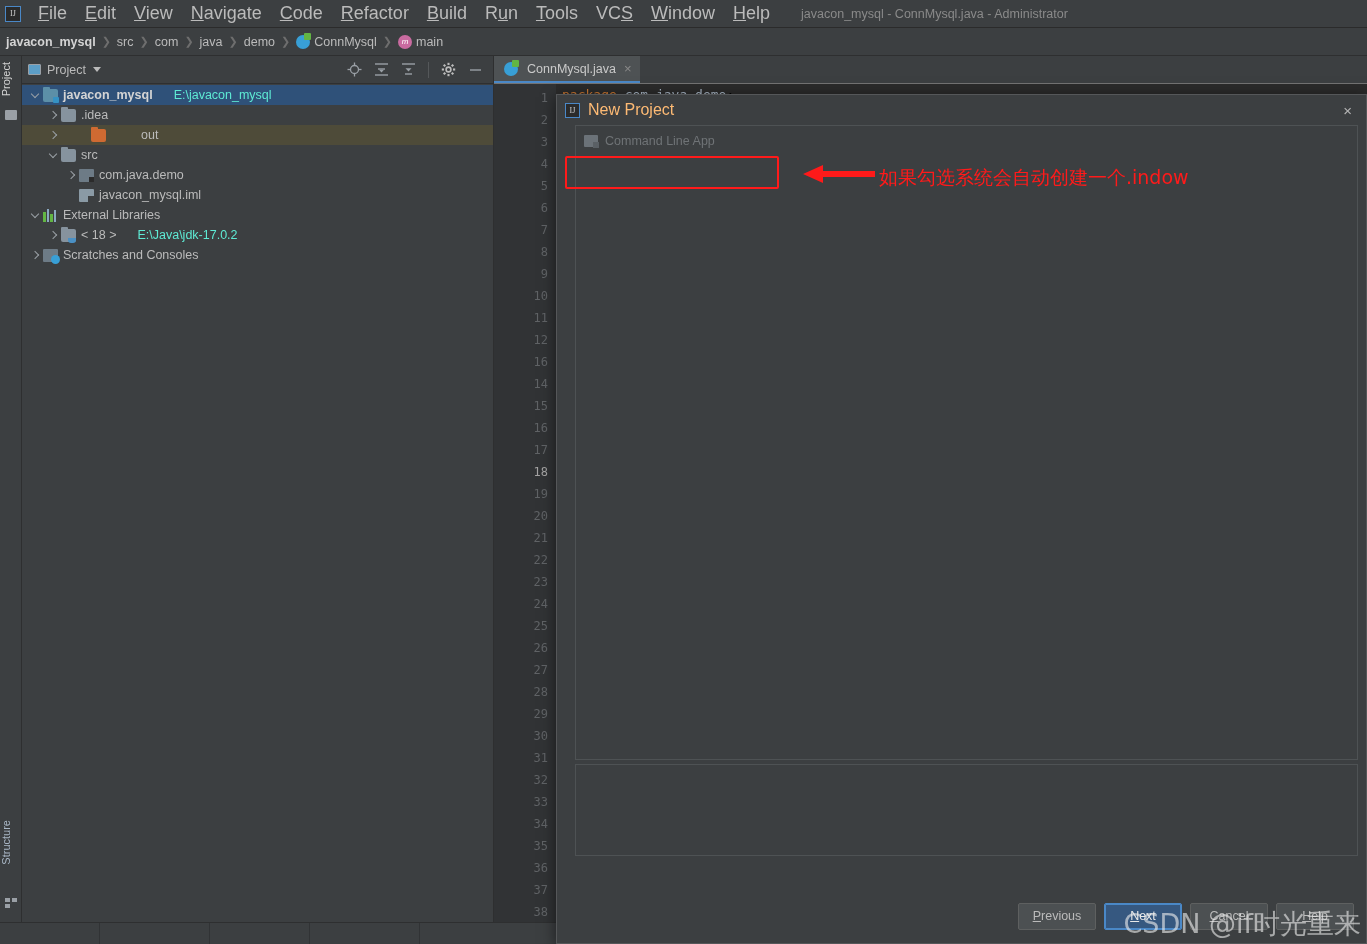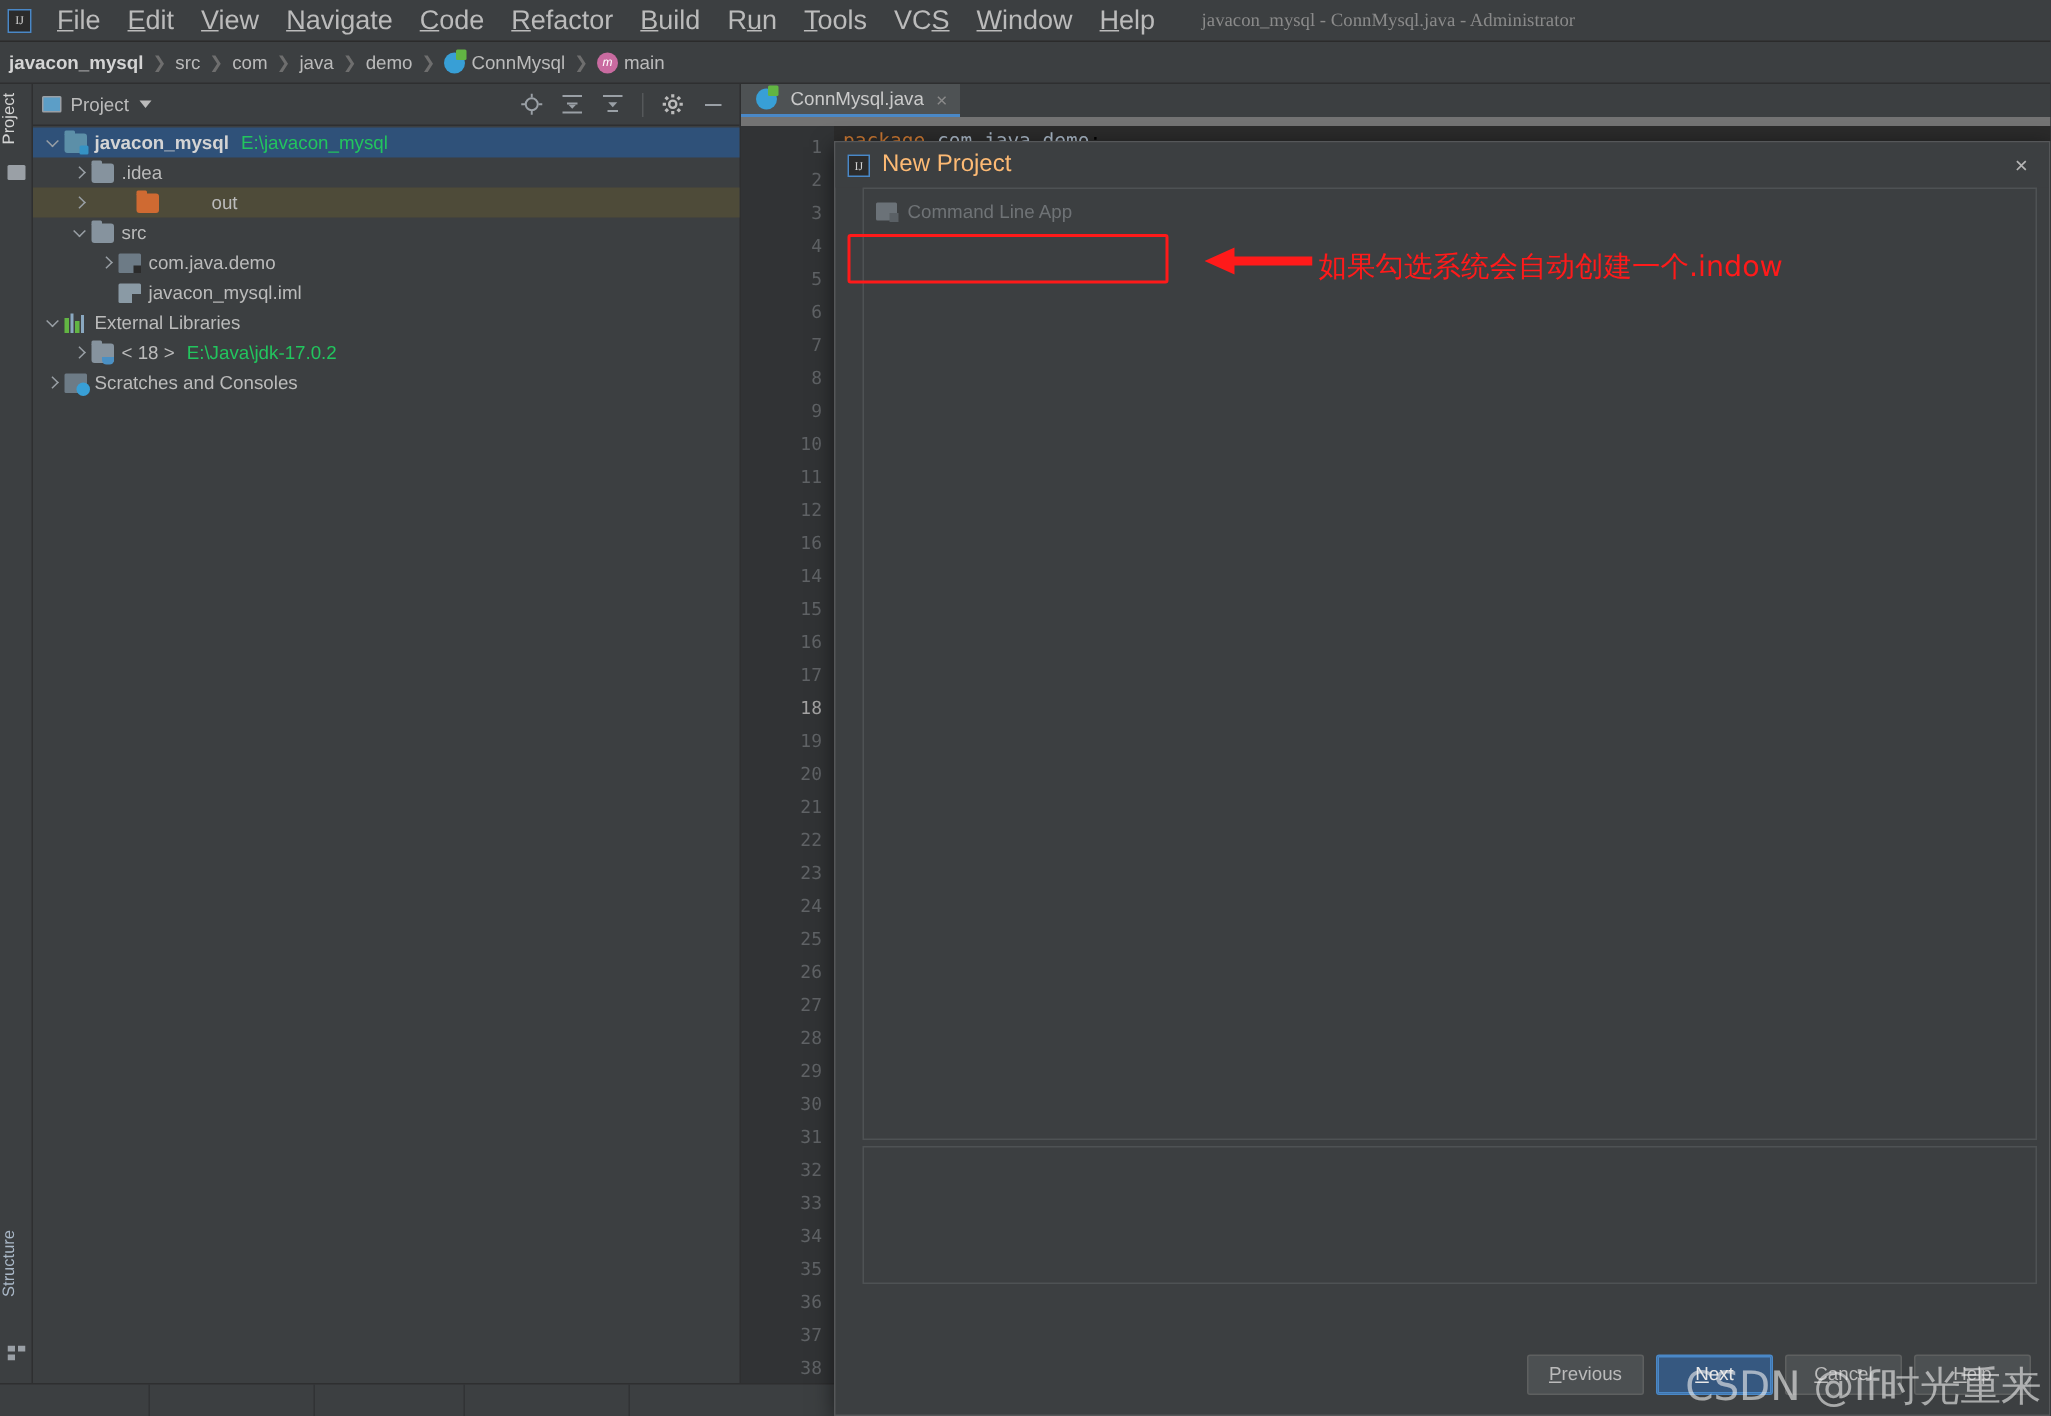--- a/index.html
+++ b/index.html
@@ -23,21 +23,21 @@
     border: 1px solid #4a88c7; background: #2b2b2b;
     color: #d0d0d0; font-size: 8px; line-height: 14px; text-align: center;
     font-family: "Liberation Serif", serif;
   }
   .menu-item {
     font-size: 18px; color: #bbbbbb; padding: 3px 9px; cursor: default;
     white-space: nowrap;
   }
   .menu-item u { text-decoration: underline; }
   .win-title {
-    font-size: 12.5px; color: #8a8a8a; margin-left: 22px; white-space: nowrap; font-family: Liberation Serif, serif;
+    font-size: 12.5px; color: #8a8a8a; margin-left: 22px; white-space: nowrap;
   }
 
   
   .breadcrumb {
     position: absolute; top: 28px; left: 0; width: 1367px; height: 28px;
     background: #3c3f41; display: flex; align-items: center;
     padding-left: 6px; border-bottom: 1px solid #2e2f30;
   }
   .crumb { font-size: 12.5px; color: #bbbbbb; display: flex; align-items: center; }
   .crumb.bold { font-weight: bold; color: #d4d4d4; }
@@ -168,30 +168,30 @@
   .tico.jar i:nth-child(1) { height: 11px; background: #7a8a96; }
   .tico.jar i:nth-child(2) { height: 8px; background: #62b543; }
   .tico.jar i:nth-child(3) { height: 11px; background: #5b9bd5; }
   .tico.scratch { background: #6d7b86; border-radius: 1px; }
   .tico.scratch::after {
     content: ""; position: absolute; right: -2px; bottom: -2px;
     width: 9px; height: 9px; background: #389fd6; border-radius: 50%;
   }
   .tlabel { color: #bbbbbb; }
   .tlabel.bold { font-weight: bold; color: #d4d4d4; }
-  .tpath { color: #22c55e; margin-left: 8px; }
+  .tpath { color: #5eead4; margin-left: 21px; }
 
   
   .editor-area {
     position: absolute; top: 56px; left: 494px; width: 873px; height: 888px;
     background: #2b2b2b;
   }
   .tabbar {
     height: 28px; background: #3c3f41; display: flex; align-items: stretch;
-    border-bottom: 6px solid #737373;
+    border-bottom: 1px solid #737373;
   }
   .etab {
     display: flex; align-items: center; padding: 0 8px 0 10px;
     background: #4e5254; font-size: 12.5px; color: #cacaca;
     border-bottom: 2px solid #4a88c7; cursor: default;
   }
   .etab .tabclose {
     margin-left: 8px; color: #8a8a8a; font-size: 13px; line-height: 1;
   }
   .gutter {

